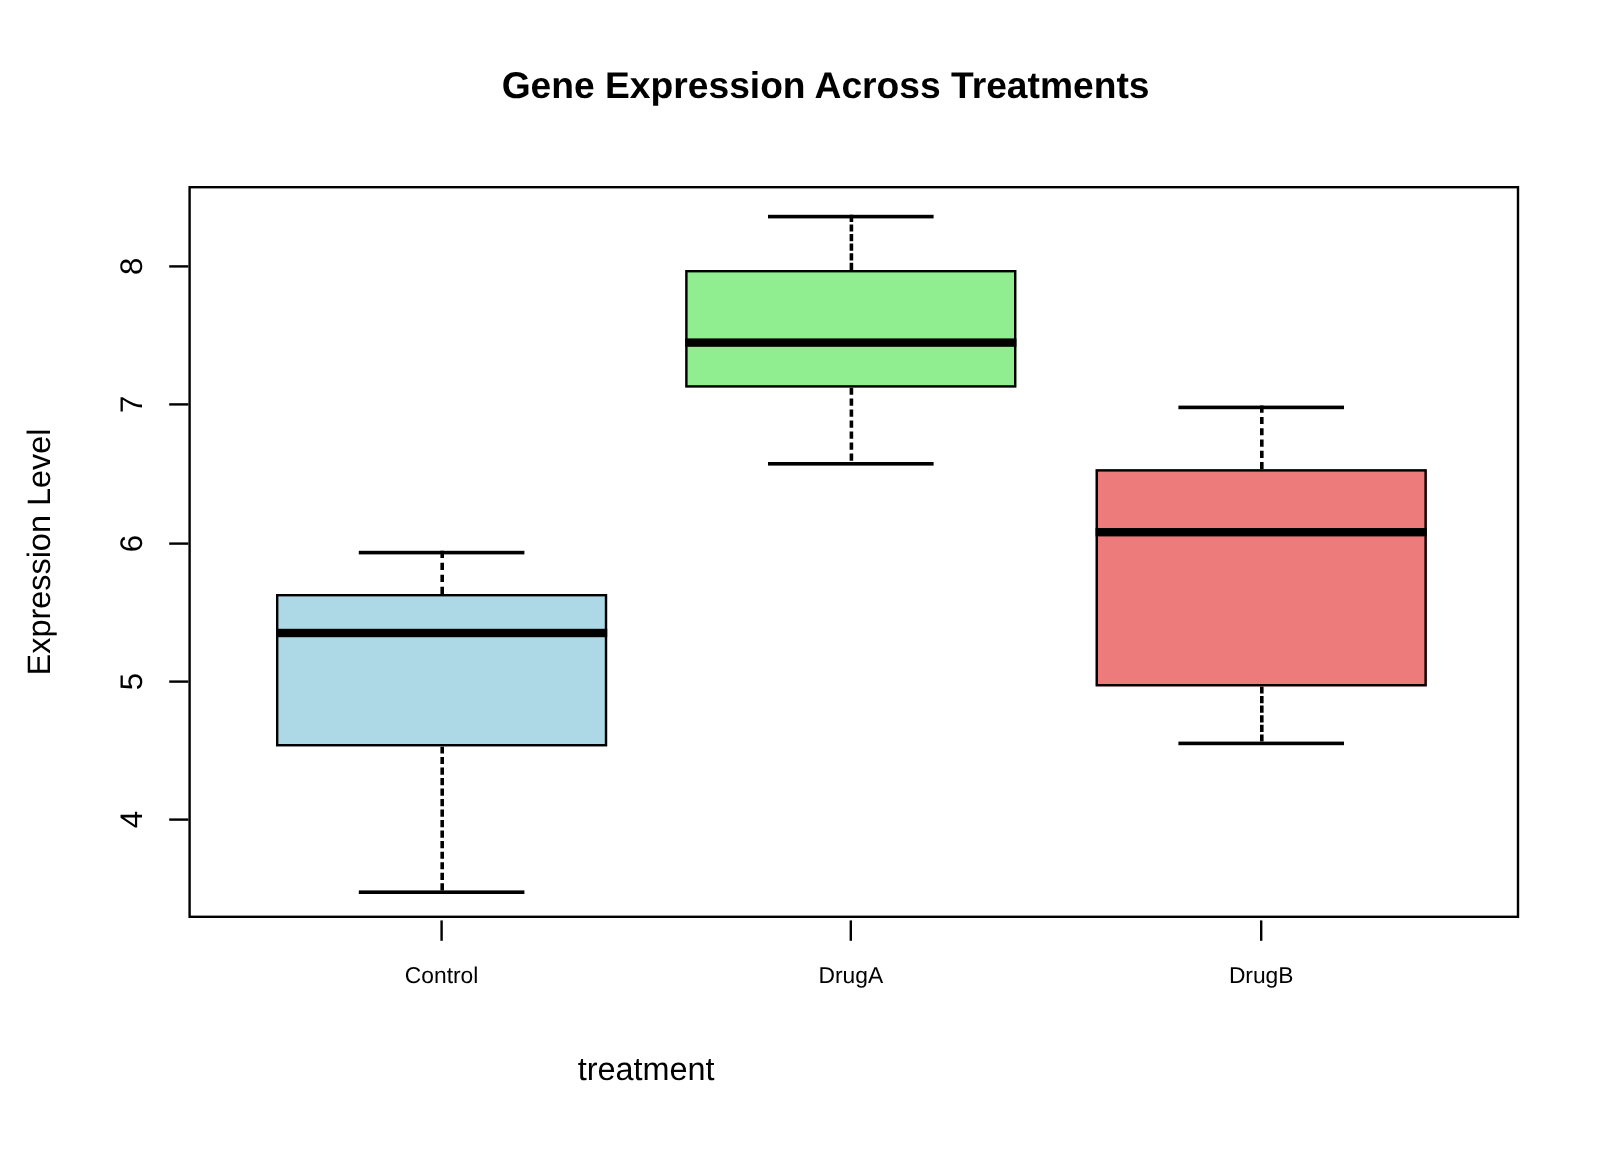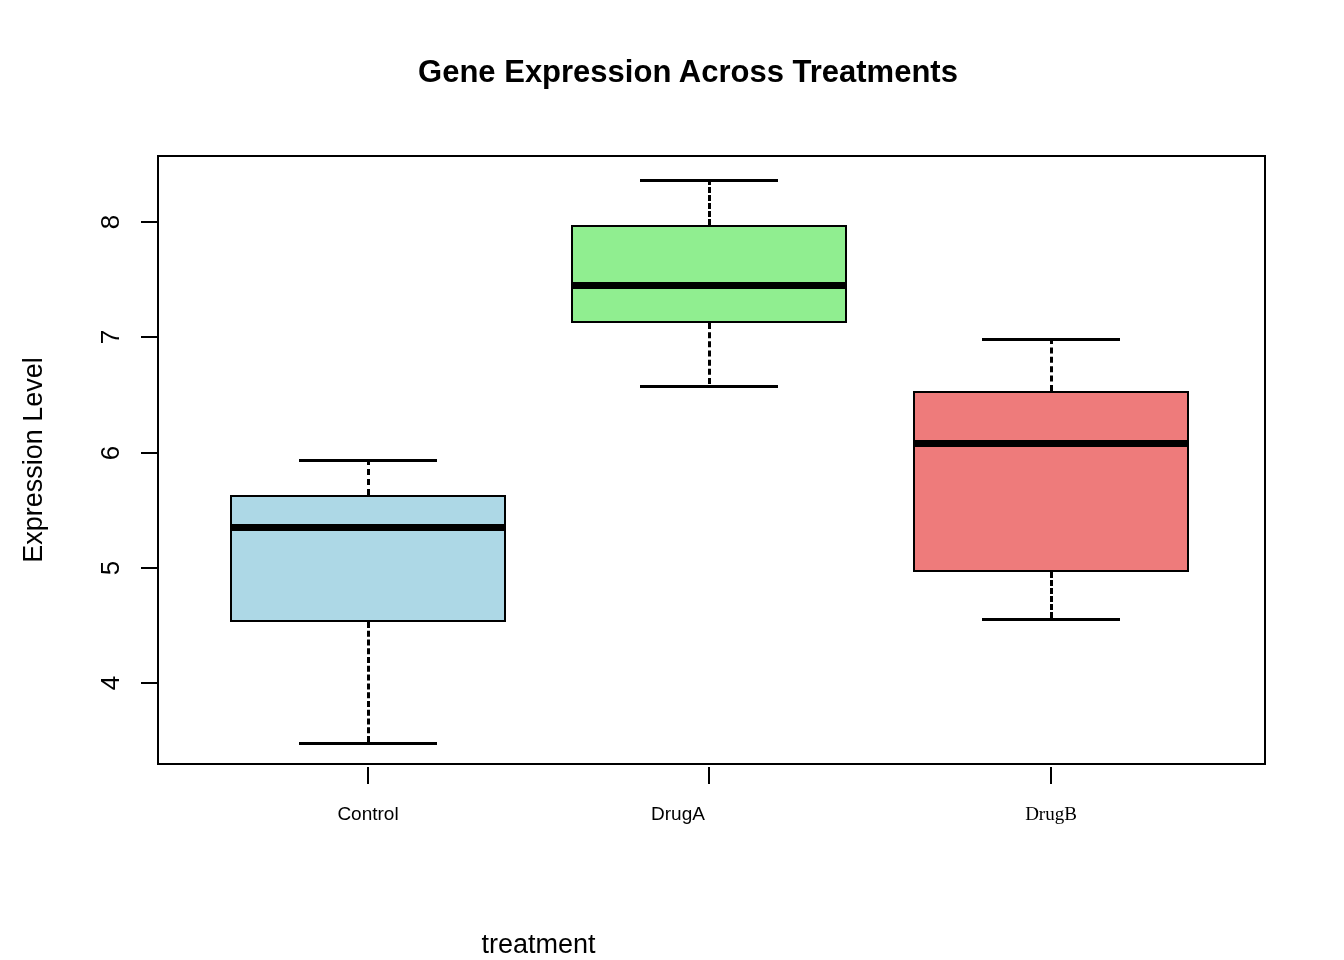--- a/index.html
+++ b/index.html
@@ -75,21 +75,21 @@
   .xtick-label {
     position: absolute;
     top: 803px;
     font-size: 19px;
     transform: translateX(-50%);
     white-space: nowrap;
   }
   #xlab {
     position: absolute;
     left: 0;
-    top: 929px;
+    top: 876px;
     width: 1077px;
     text-align: center;
     font-size: 27px;
     white-space: nowrap;
   }
   
   .box-rect {
     position: absolute;
     border: 2px solid #000000;
     box-sizing: border-box;
@@ -128,23 +128,23 @@
       <div class="ytick-label" style="top: 567.75px;">5</div>
       <div class="ytick-mark" style="top: 451.5px;"></div>
       <div class="ytick-label" style="top: 452.5px;">6</div>
       <div class="ytick-mark" style="top: 336.25px;"></div>
       <div class="ytick-label" style="top: 337.25px;">7</div>
       <div class="ytick-mark" style="top: 221px;"></div>
       <div class="ytick-label" style="top: 222px;">8</div>
       <div class="xtick-mark" style="left: 367px;"></div>
       <div class="xtick-label" style="left: 368px;">Control</div>
       <div class="xtick-mark" style="left: 708px;"></div>
-      <div class="xtick-label" style="left: 678px; text-align: center;">DrugA</div>
+      <div class="xtick-label" style="left: 709px; text-align: center;">DrugA</div>
       <div class="xtick-mark" style="left: 1050px;"></div>
-      <div class="xtick-label" style="left: 1051px; font-family: Liberation Serif, serif;">DrugB</div>
+      <div class="xtick-label" style="left: 1051px;">DrugB</div>
     </div>
 
   <div id="boxes-layer">
       <div style="position: absolute; left: 0px; top: 0px; width: 100%; height: 100%;">
         <div class="whisker-line" style="left: 367px; top: 459.415px; height: 35.7275px;"></div>
         <div class="whisker-cap" style="left: 299px; width: 138px; top: 459.415px;"></div>
         <div class="whisker-line" style="left: 367px; top: 621.918px; height: 119.86px;"></div>
         <div class="whisker-cap" style="left: 299px; width: 138px; top: 741.778px;"></div>
         <div class="box-rect" style="left: 230px; width: 276px; top: 495.142px; height: 126.775px; background: rgb(173, 216, 230);"></div>
         <div class="median-line" style="left: 230px; width: 276px; top: 524.413px;"></div>

